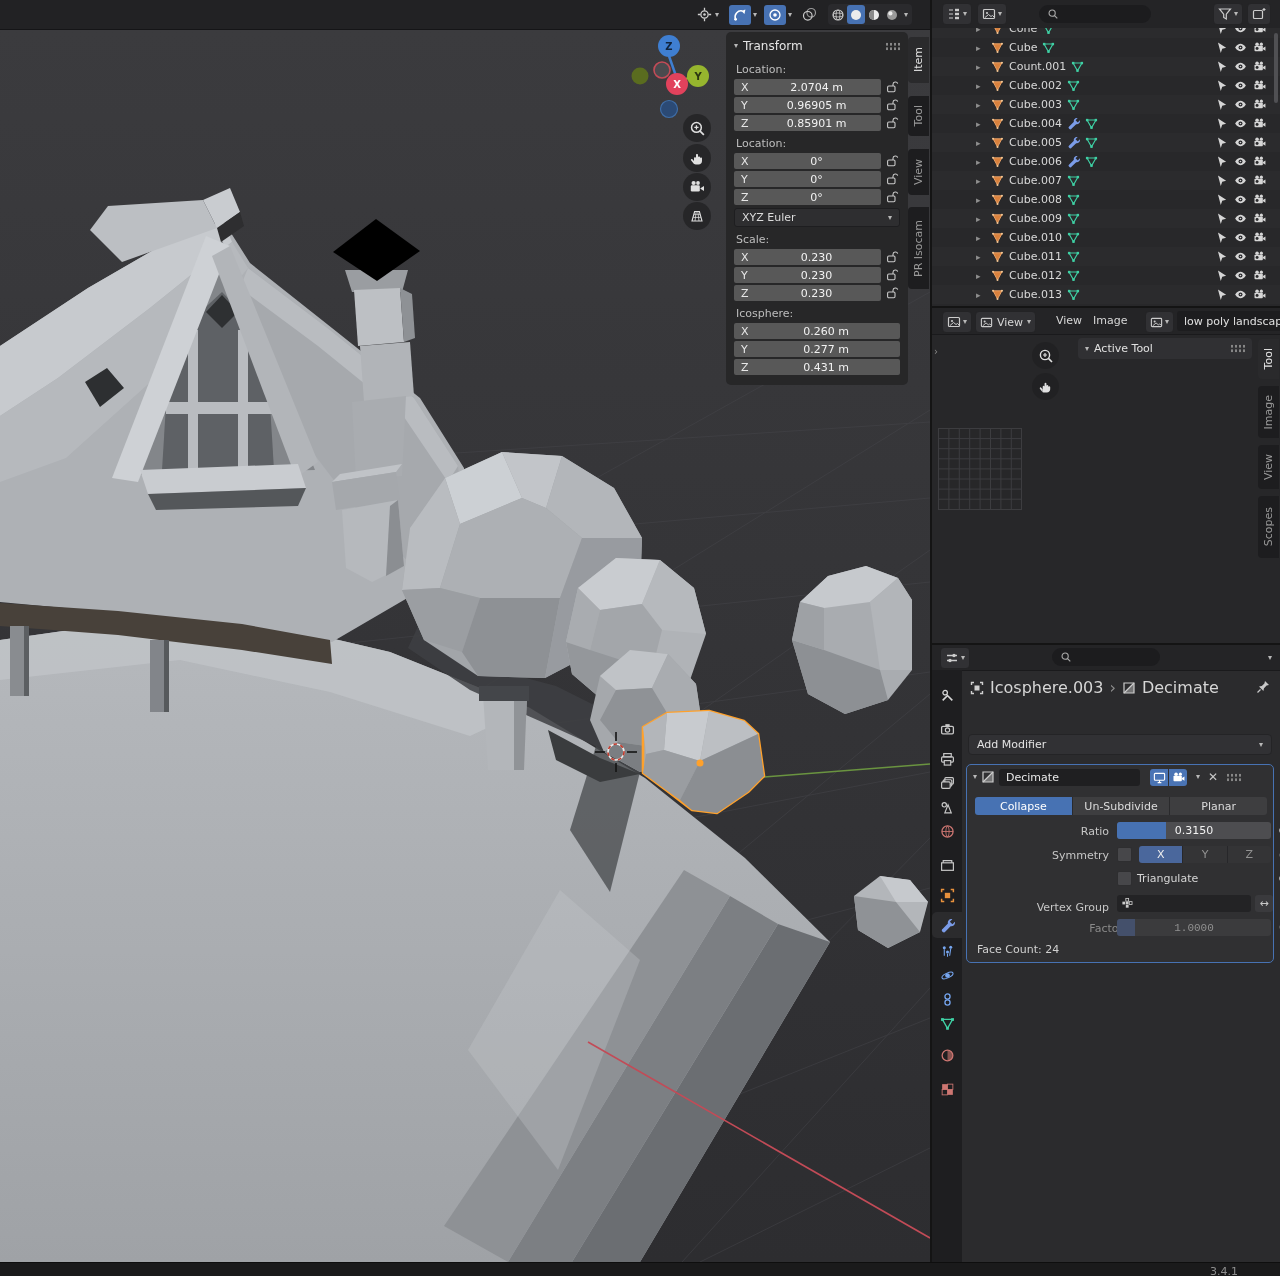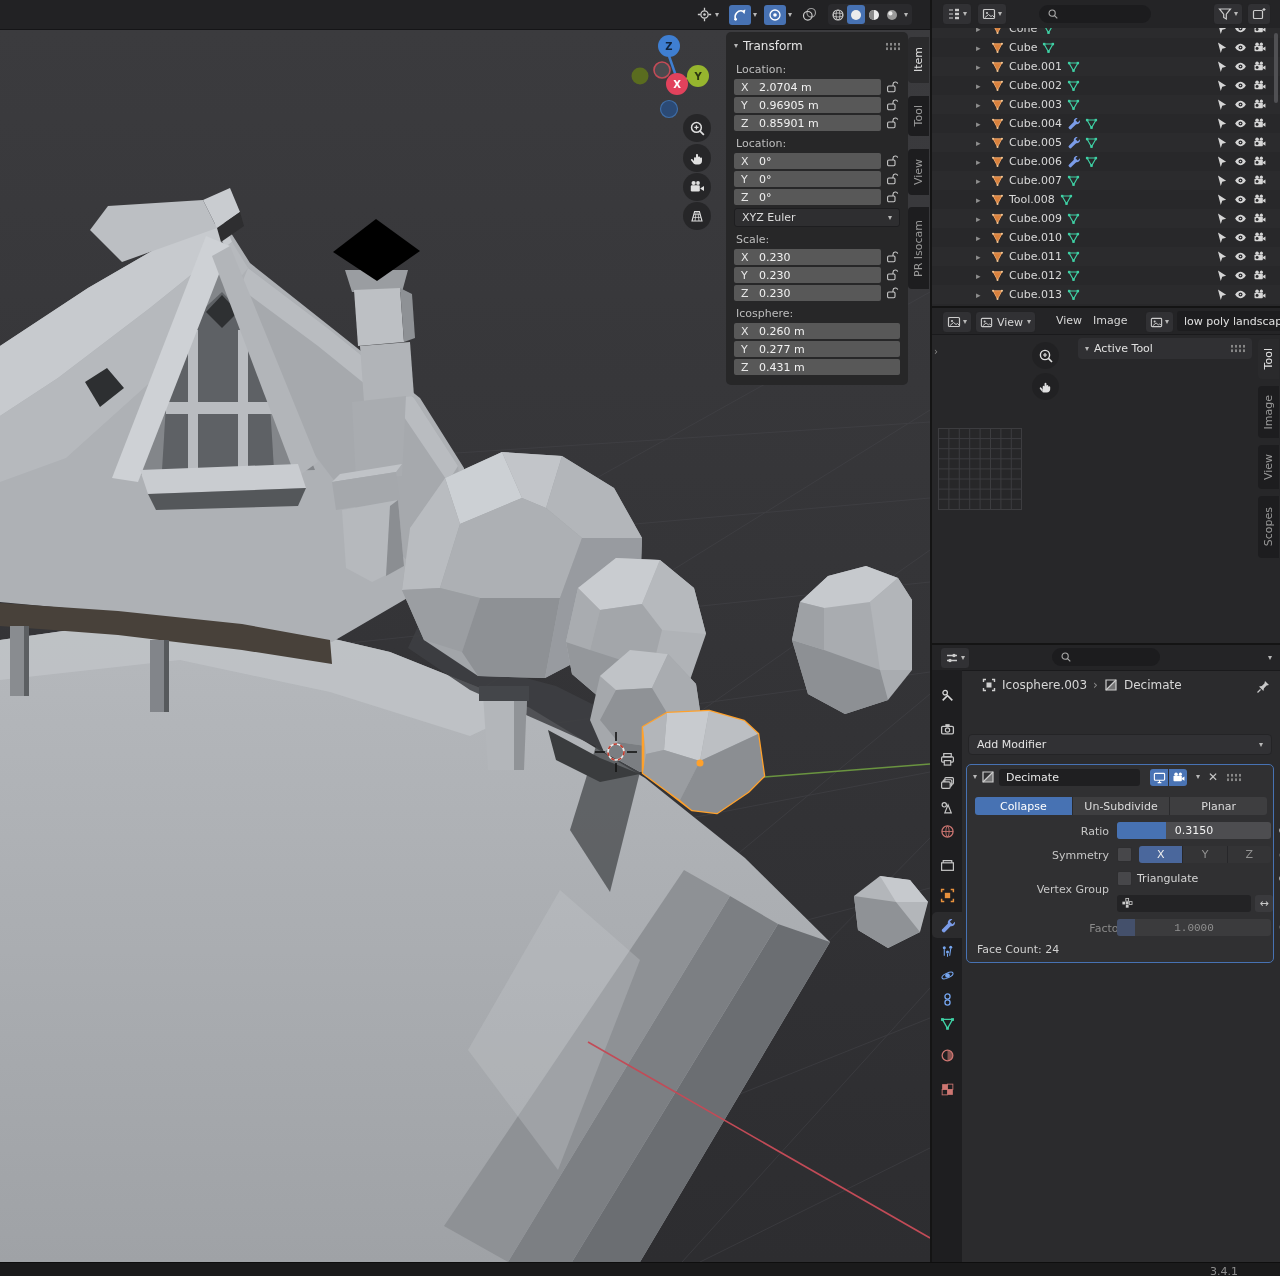--- a/index.html
+++ b/index.html
@@ -20,21 +20,21 @@
   .shade{width:18px;height:19px;display:flex;align-items:center;justify-content:center;border-radius:3px;}
   .shade.sel{background:#4772b3;}
   
   .npanel{left:726px;top:32px;width:182px;background:rgba(38,38,40,.96);border-radius:5px;padding:5px 0 8px 0;}
   .np-title{display:flex;align-items:center;gap:5px;padding:2px 8px 6px 8px;color:#e4e4e4;font-size:12px;}
   .np-sec{color:#bdbdbd;padding:4px 10px 3px 10px;}
   .t-row{display:flex;align-items:center;padding:0 8px;margin-bottom:2px;gap:5px;}
   .t-field{flex:1;height:16px;background:#585858;border-radius:2px;display:flex;align-items:center;
     padding:0 7px;color:#f2f2f2;}
   .t-axis{width:18px;color:#e8e8e8;}
-  .t-val{flex:1;text-align:left;}
+  .t-val{flex:1;text-align:center;}
   .t-drop{margin:3px 8px 2px 8px;height:17px;background:#2e2e30;border:1px solid #1e1e20;border-radius:3px;
     display:flex;align-items:center;justify-content:space-between;padding:0 7px;color:#dcdcdc;}
   .vtabs{left:908px;top:0;width:22px;}
   .vtab{position:absolute;left:0;width:21px;background:#1d1d1f;color:#9a9a9a;border-radius:4px 0 0 4px;
     display:flex;align-items:center;justify-content:center;}
   .vtab span{writing-mode:vertical-rl;transform:rotate(180deg);font-size:11px;}
   .vtab.active{background:#2a2a2c;color:#e2e2e2;}
   .navbtn{position:absolute;width:28px;height:28px;border-radius:50%;background:rgba(32,32,34,.75);
     display:flex;align-items:center;justify-content:center;}
   
@@ -55,21 +55,21 @@
   .namefield{position:absolute;left:245px;top:3px;width:110px;height:20px;background:#1d1d1f;border-radius:3px 0 0 3px;
     display:flex;align-items:center;padding-left:7px;color:#e0e0e0;white-space:nowrap;overflow:hidden;}
   .atool{position:absolute;left:146px;top:4px;width:174px;height:21px;background:#303033;border-radius:4px;
     display:flex;align-items:center;gap:5px;padding:0 7px;box-sizing:border-box;color:#e0e0e0;}
   #props{left:932px;top:645px;width:348px;height:617px;background:#2b2b2d;overflow:hidden;}
   .pr-header{position:absolute;left:0;top:0;width:100%;height:25px;background:#242426;border-bottom:1px solid #1a1a1c;}
   .pr-tabs{position:absolute;left:0;top:25px;width:30px;height:592px;background:#1e1e20;}
   .ptab{position:absolute;left:0;width:30px;height:26px;display:flex;align-items:center;justify-content:center;}
   .ptab.sel{background:#2b2b2d;border-radius:5px 0 0 5px;width:30px;}
   .pr-body{position:absolute;left:30px;top:25px;width:318px;height:592px;}
-  .crumb{position:absolute;left:20px;top:8px;display:flex;align-items:center;gap:6px;color:#d6d6d6;font-size:12px;}
+  .crumb{position:absolute;left:8px;top:8px;display:flex;align-items:center;gap:6px;color:#d6d6d6;font-size:16px;}
   .addmod{position:absolute;left:6px;top:64px;width:304px;height:21px;background:#313134;border:1px solid #242426;
     border-radius:4px;display:flex;align-items:center;justify-content:space-between;padding:0 8px;box-sizing:border-box;color:#e2e2e2;}
   .modpanel{position:absolute;left:4px;top:94px;width:308px;height:199px;background:#303032;border:1px solid #4772b3;border-radius:5px;box-sizing:border-box;}
   .mp-head{display:flex;align-items:center;gap:4px;height:24px;padding:0 6px;}
   .mp-name{width:134px;height:17px;background:#1f1f21;border-radius:3px;display:flex;align-items:center;padding-left:7px;color:#e8e8e8;}
   .bluebtn{width:18px;height:17px;background:#4a74b5;display:flex;align-items:center;justify-content:center;}
   .mlabel{position:absolute;width:140px;text-align:right;color:#c6c6c6;}
   .modetabs{position:absolute;left:8px;top:32px;width:292px;height:18px;display:flex;border-radius:3px;overflow:hidden;}
   .mode{flex:1;display:flex;align-items:center;justify-content:center;background:#3e3e40;color:#dcdcdc;border-right:1px solid #2a2a2c;}
   .mode:last-child{border-right:none;}
@@ -727,21 +727,21 @@
           <svg class="ic" width="13" height="13">
             <use href="#i-cam"></use>
           </svg>
         </span>
       </div>
     <div class="ol-row">
         <span class="ol-exp">▸</span>
         <svg class="ic" width="13" height="13">
           <use href="#i-obj"></use>
         </svg>
-        <span class="ol-name">Cube.001</span>
+        <span class="ol-name">Count.001</span>
         <svg class="ic" width="13" height="13">
           <use href="#i-data"></use>
         </svg>
         <span class="ol-right">
           <svg class="ic" width="13" height="13">
             <use href="#i-pointer"></use>
           </svg>
           <svg class="ic" width="13" height="13">
             <use href="#i-eye"></use>
           </svg>
@@ -883,21 +883,21 @@
           <svg class="ic" width="13" height="13">
             <use href="#i-cam"></use>
           </svg>
         </span>
       </div>
     <div class="ol-row">
         <span class="ol-exp">▸</span>
         <svg class="ic" width="13" height="13">
           <use href="#i-obj"></use>
         </svg>
-        <span class="ol-name">Tool.008</span>
+        <span class="ol-name">Cube.008</span>
         <svg class="ic" width="13" height="13">
           <use href="#i-data"></use>
         </svg>
         <span class="ol-right">
           <svg class="ic" width="13" height="13">
             <use href="#i-pointer"></use>
           </svg>
           <svg class="ic" width="13" height="13">
             <use href="#i-eye"></use>
           </svg>
@@ -1244,21 +1244,21 @@
             <span>Y</span>
           </div>
         <div class="seg">
             <span>Z</span>
           </div>
       </div>
       <span class="dec dim" style="top:88px"></span>
       <div class="cb abs" style="left:150px;top:106px"></div>
       <span class="abs" style="left:170px;top:107px;color:#d6d6d6">Triangulate</span>
       <span class="dec" style="top:111px"></span>
-      <span class="mlabel" style="top:118px;left:2px">Vertex Group</span>
+      <span class="mlabel" style="top:136px;left:2px">Vertex Group</span>
       <div class="vgfield" style="top:130px">
           <svg class="ic" width="13" height="13">
             <use href="#i-vgroup"></use>
           </svg>
         </div>
       <div class="vgswap" style="top:130px">↔</div>
       <span class="mlabel" style="top:157px;left:16px;color:#8a8a8a">Factor</span>
       <div class="slider dis" style="top:154px">
         <div class="fill" style="width:12%"></div>
         <div class="sval">1.0000</div>

